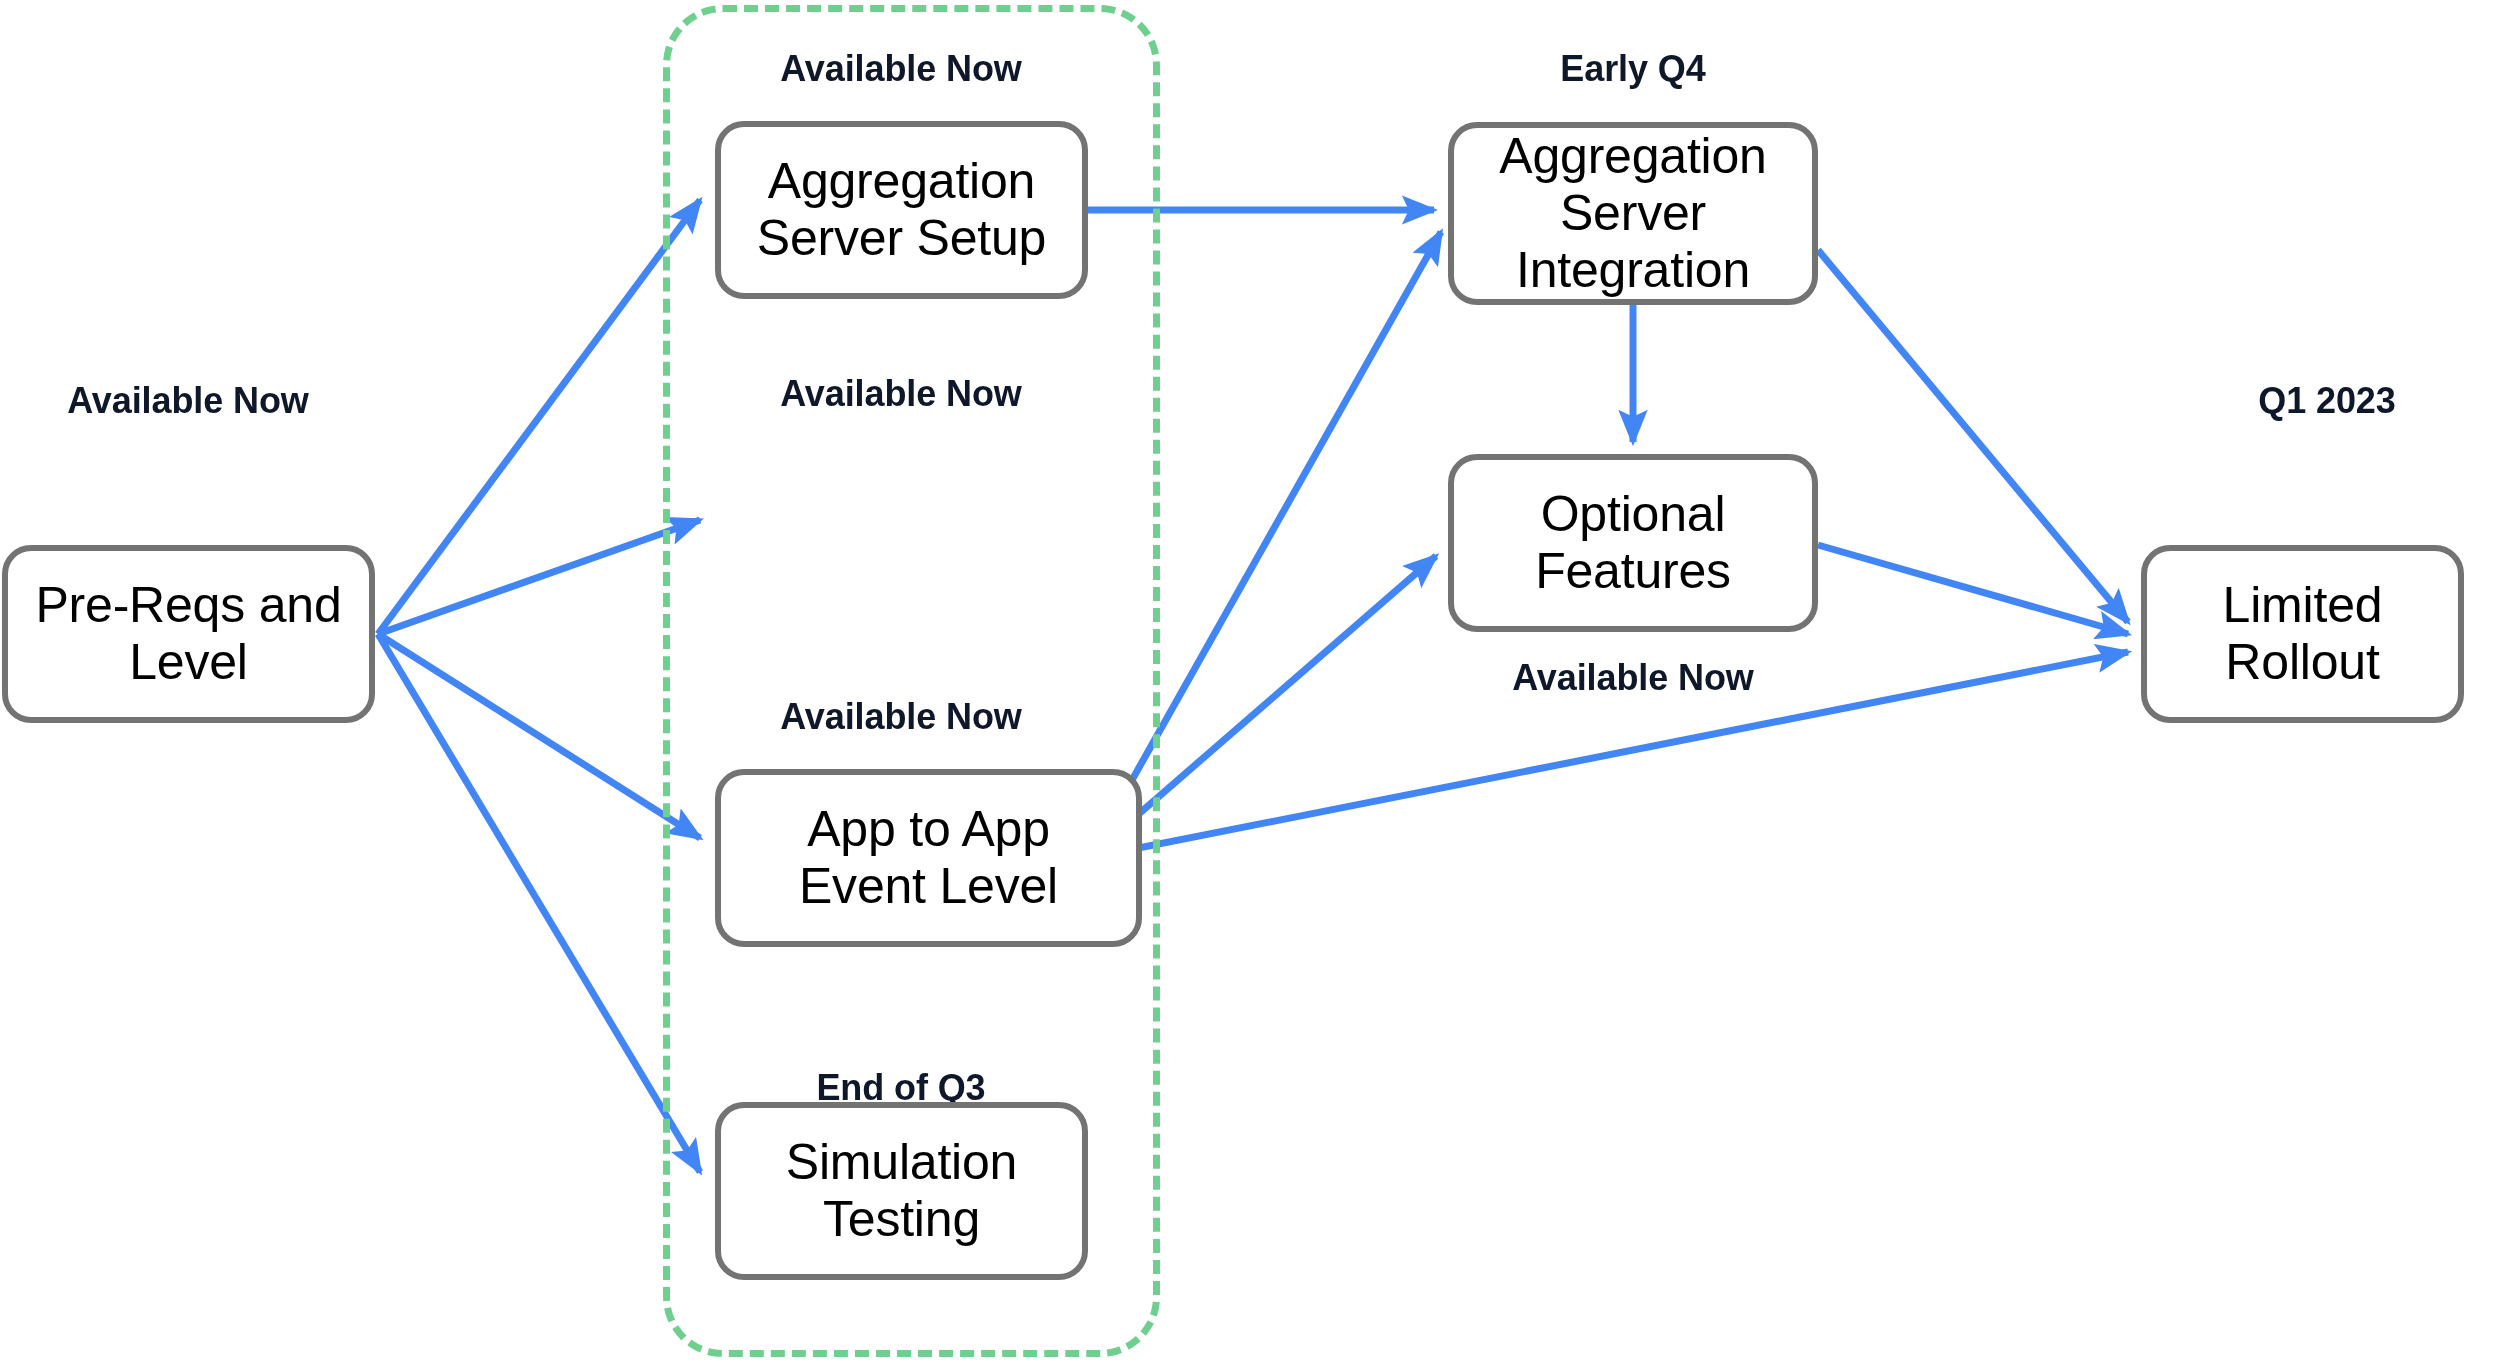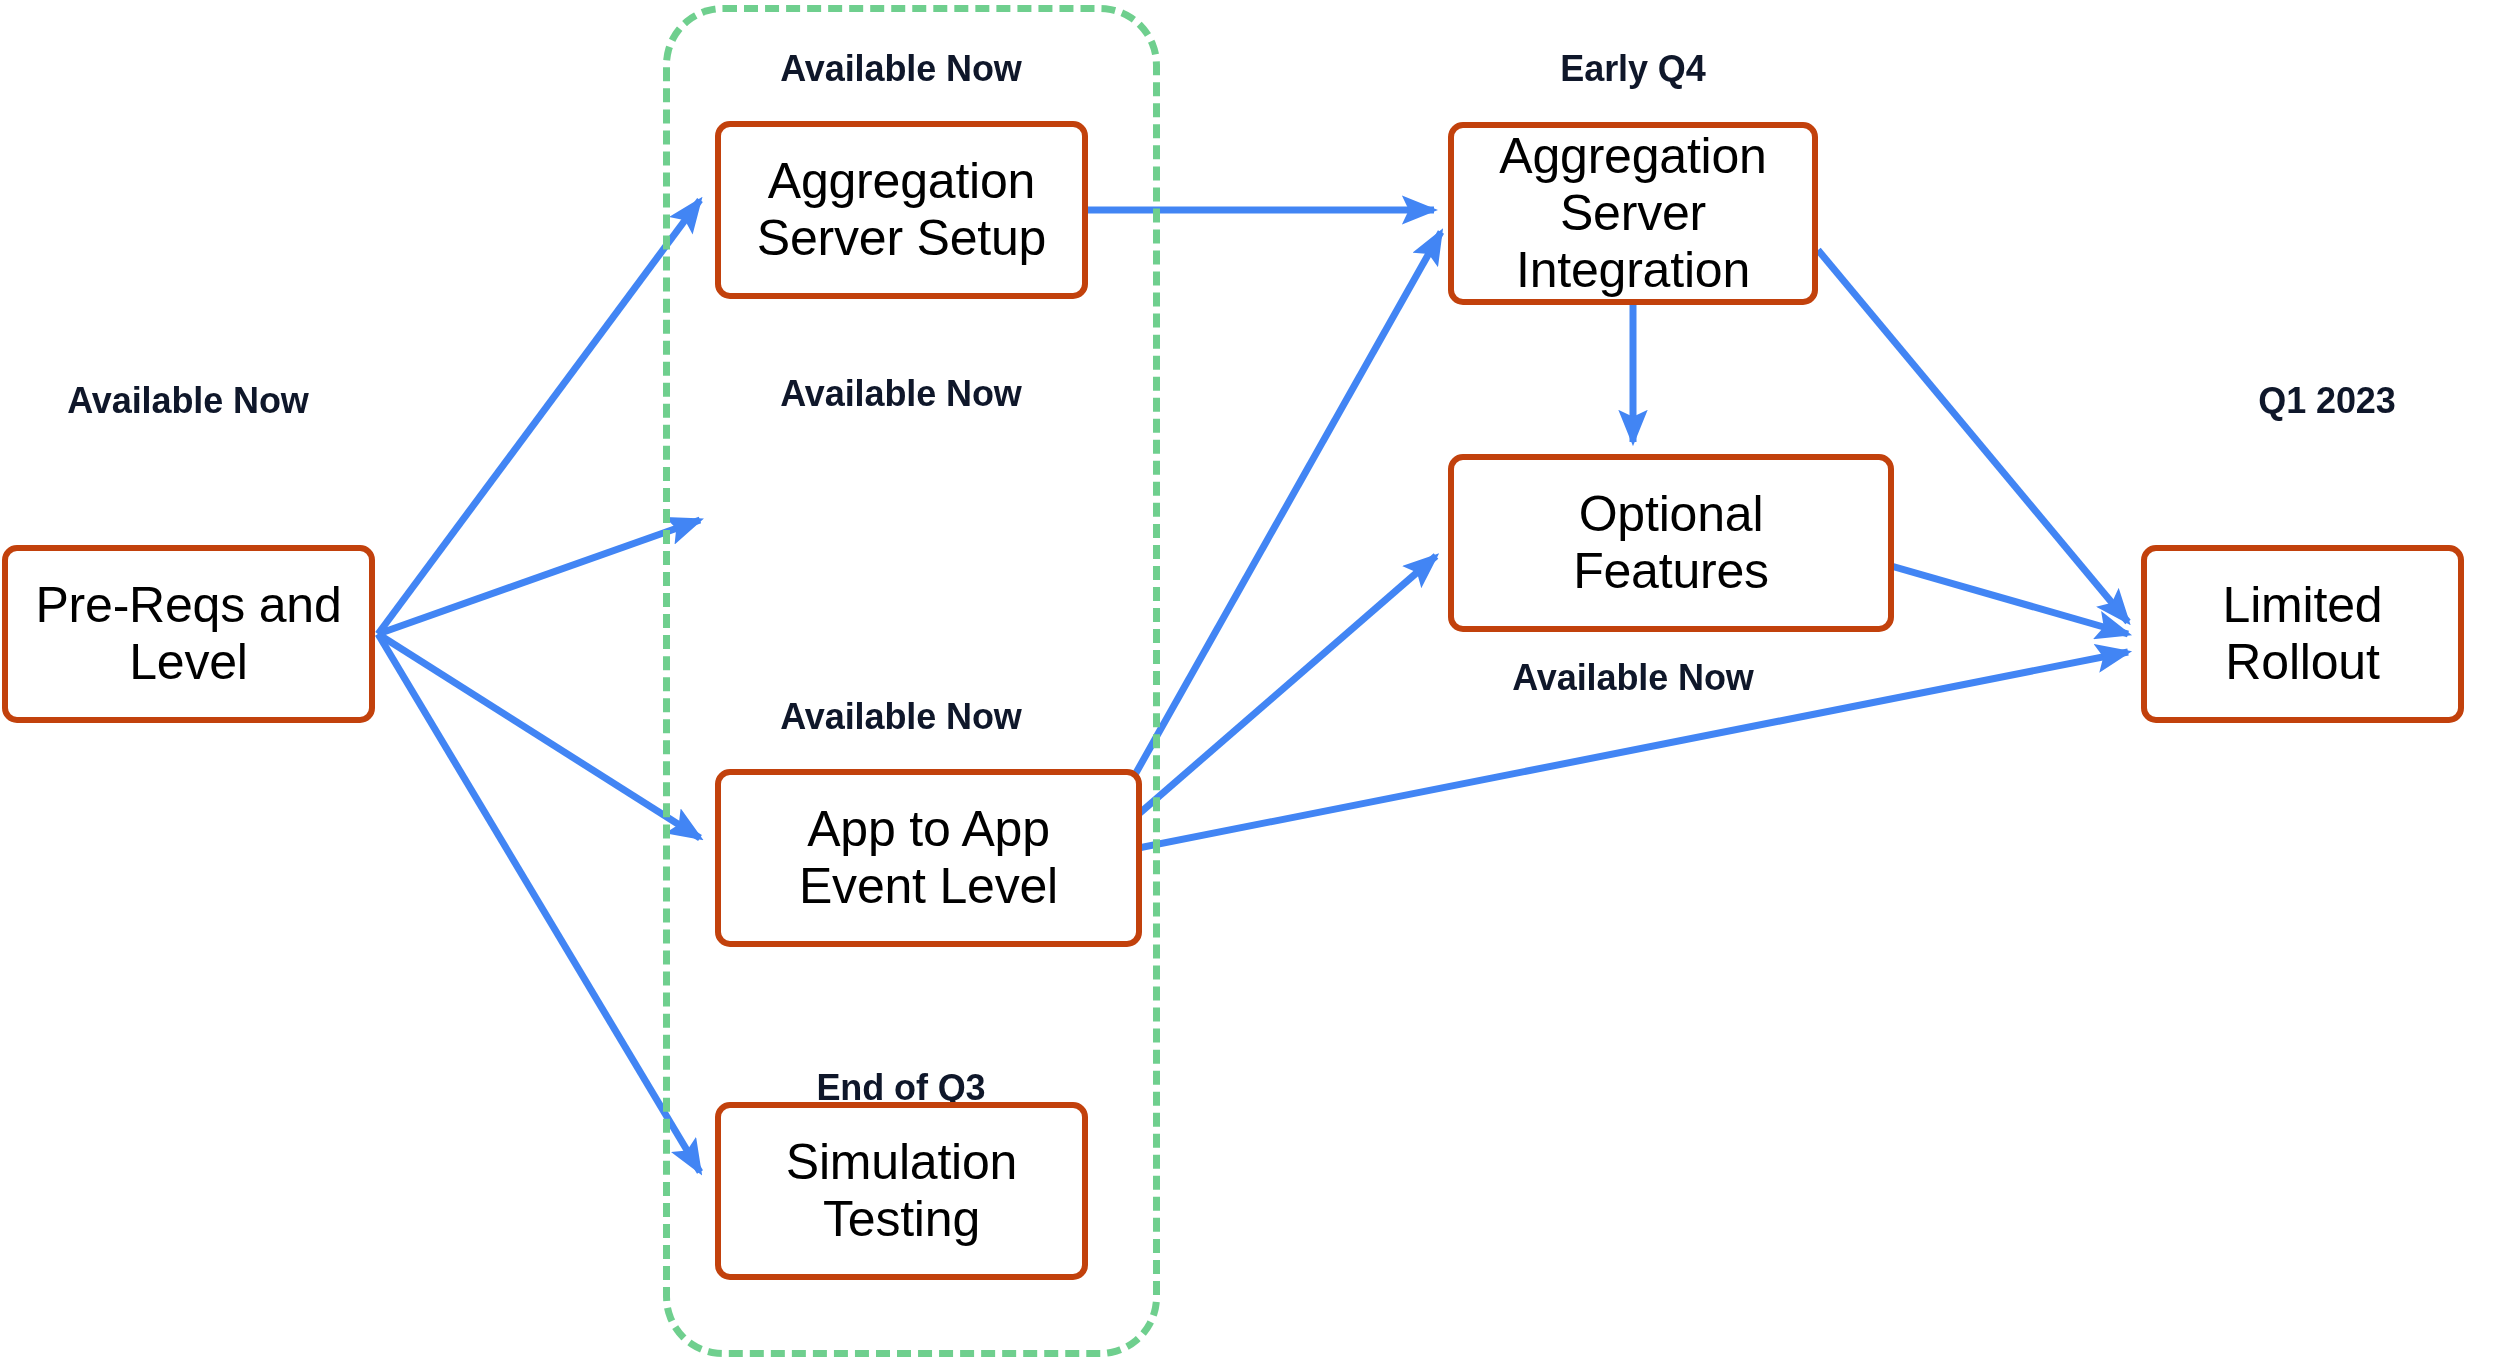--- a/index.html
+++ b/index.html
@@ -29,22 +29,22 @@
   .group-box {
     position: absolute;
     box-sizing: border-box;
     border: 7px dashed #6FCF8E;
     border-radius: 60px;
     background: transparent;
   }
   .node {
     position: absolute;
     box-sizing: border-box;
-    border: 6px solid #c2410c;
-    border-radius: 15px;
+    border: 6px solid #737373;
+    border-radius: 29px;
     background: #ffffff;
     display: flex;
     align-items: center;
     justify-content: center;
     text-align: center;
     color: #000000;
     font-family: "Liberation Sans", sans-serif;
     font-size: 50px;
     line-height: 1.14;
     letter-spacing: -0.2px;
@@ -117,19 +117,19 @@
   <div class="node" style="left:715px; top:769px; width:427px; height:178px;">App to App
 Event Level</div>
 
   <div class="node" style="left:715px; top:1102px; width:373px; height:178px;">Simulation
 Testing</div>
 
   <div class="node" style="left:1448px; top:122px; width:370px; height:183px;">Aggregation
 Server
 Integration</div>
 
-  <div class="node" style="left:1448px; top:454px; width:446px; height:178px;">Optional
+  <div class="node" style="left:1448px; top:454px; width:370px; height:178px;">Optional
 Features</div>
 
   <div class="node" style="left:2141px; top:545px; width:323px; height:178px;">Limited
 Rollout</div>
 
 </div>
 
 </body></html>

